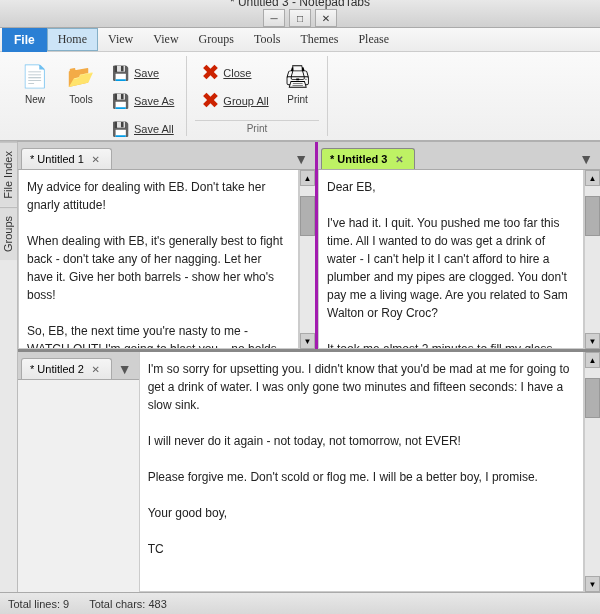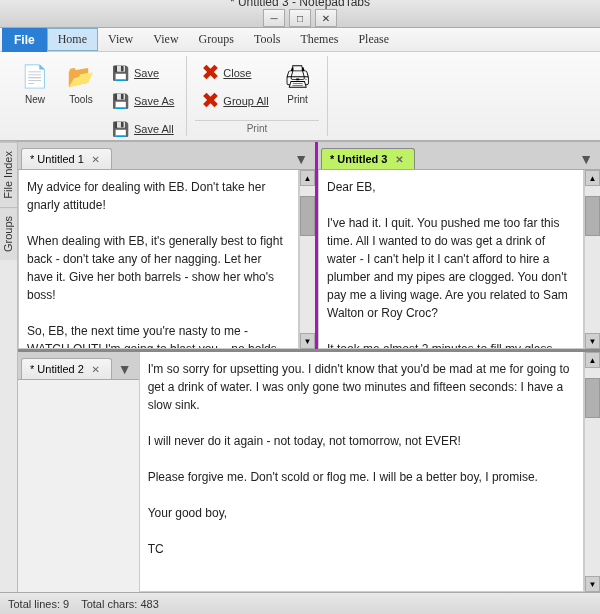--- a/index.html
+++ b/index.html
@@ -291,21 +291,21 @@
     
     .status-bar {
       height: 22px;
       background: linear-gradient(to bottom, #e8e8e8, #d8d8d8);
       border-top: 1px solid #aaa;
       display: flex;
       align-items: center;
       padding: 0 8px;
       font-size: 11px;
       color: #333;
-      gap: 12px;
+      gap: 20px;
     }
 
     
     .icon-new { font-size: 22px; }
     .icon-open { font-size: 22px; }
     .icon-close-doc { color: #cc2200; font-size: 22px; }
     .icon-print { font-size: 22px; }
     .icon-single-group { font-size: 18px; }
 
     

